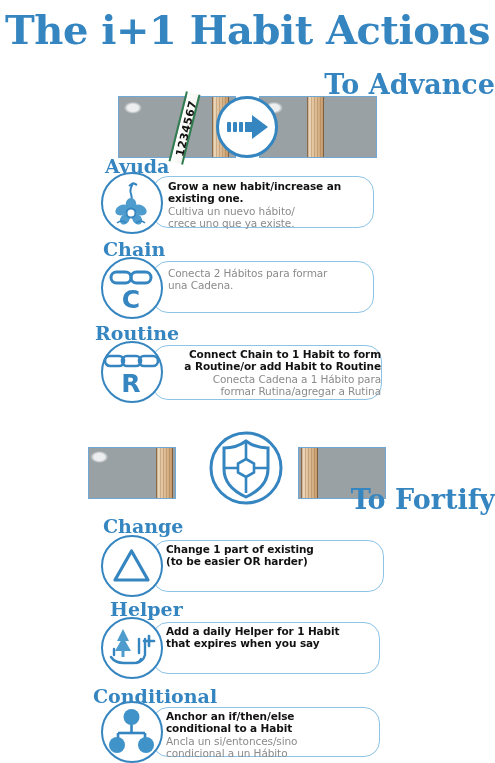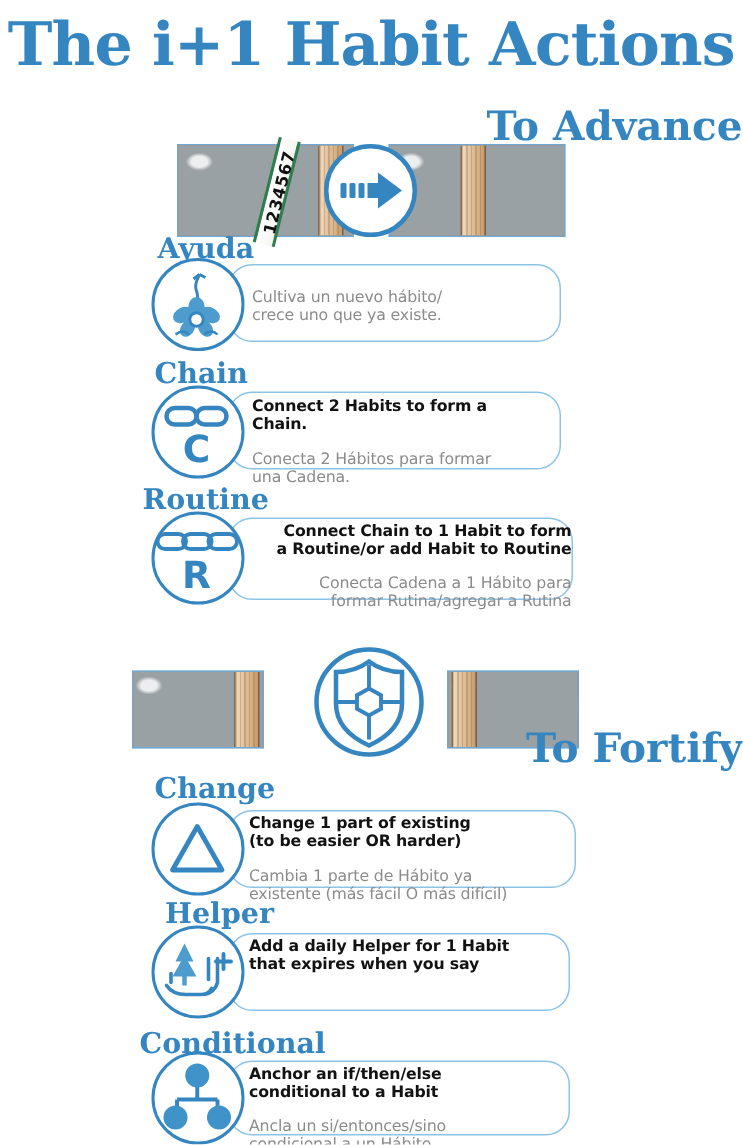--- a/index.html
+++ b/index.html
@@ -143,21 +143,21 @@
     letter-spacing: -0.1px;
     white-space: pre-line;
   }
   .es {
     font-family: "DejaVu Sans", sans-serif;
     font-size: 10.5px;
     line-height: 12px;
     color: #8b8b8b;
     letter-spacing: -0.1px;
     white-space: pre-line;
-    margin-top: 11px;
+    margin-top: 1px;
   }
   svg { display: block; overflow: visible; }
 </style>
 </head>
 <body>
 
 <div class="page">
 
   <div class="main-title">The i+1 Habit Actions</div>
 
@@ -205,40 +205,40 @@
           <ellipse cx="34" cy="45" rx="6" ry="4.5" transform="rotate(55 34 45)"></ellipse>
         </g>
         <circle cx="28" cy="39" r="4.5" fill="#ffffff" stroke="#3585c0" stroke-width="2"></circle>
         <g stroke="#3585c0" stroke-width="1.6" fill="none">
           <path d="M14 49 q5 -4 9 0"></path>
           <path d="M33 49 q5 -4 9 0"></path>
         </g>
       </svg>
     </div>
     <div class="bubble-text" style="left:168px; top:181px; width:200px;">
+      <div class="en">Grow a new habit/increase an
+existing one.</div>
       <div class="es">Cultiva un nuevo hábito/
 crece uno que ya existe.</div>
     </div>
   </div>
 
   <div class="row" style="top:0;">
     <div class="row-label" style="left:103px; top:238px;">Chain</div>
     <div class="bubble" style="left:152px; top:261px; width:222px; height:52px;"></div>
     <div class="icon-circle" style="left:101px; top:257px; width:62px; height:62px;">
       <svg width="57" height="57" viewBox="0 0 57 57">
         <g stroke="#3585c0" fill="none" stroke-width="3">
           <rect x="8" y="13" width="20" height="11" rx="5.5"></rect>
           <rect x="28" y="13" width="20" height="11" rx="5.5"></rect>
         </g>
         <text x="28" y="49" font-family="DejaVu Sans, sans-serif" font-size="25" font-weight="bold" fill="#3585c0" text-anchor="middle">C</text>
       </svg>
     </div>
     <div class="bubble-text" style="left:168px; top:266px; width:200px;">
-      <div class="en">Connect 2 Habits to form a
-Chain.</div>
       <div class="es">Conecta 2 Hábitos para formar
 una Cadena.</div>
     </div>
   </div>
 
   <div class="row" style="top:0;">
     <div class="row-label" style="left:95px; top:322px;">Routine</div>
     <div class="bubble" style="left:152px; top:345px; width:230px; height:55px;"></div>
     <div class="icon-circle" style="left:101px; top:341px; width:62px; height:62px;">
       <svg width="57" height="57" viewBox="0 0 57 57">
@@ -285,22 +285,20 @@
     <div class="row-label" style="left:103px; top:515px;">Change</div>
     <div class="bubble" style="left:152px; top:540px; width:232px; height:52px;"></div>
     <div class="icon-circle" style="left:101px; top:535px; width:62px; height:62px;">
       <svg width="57" height="57" viewBox="0 0 57 57">
         <polygon points="28.5,14 45,43 12,43" fill="none" stroke="#3585c0" stroke-width="3.2" stroke-linejoin="round"></polygon>
       </svg>
     </div>
     <div class="bubble-text" style="left:166px; top:544px; width:216px;">
       <div class="en">Change 1 part of existing
 (to be easier OR harder)</div>
-      <div class="es">Cambia 1 parte de Hábito ya
-existente (más fácil O más difícil)</div>
     </div>
   </div>
 
   <div class="row" style="top:0;">
     <div class="row-label" style="left:110px; top:598px;">Helper</div>
     <div class="bubble" style="left:152px; top:622px; width:228px; height:52px;"></div>
     <div class="icon-circle" style="left:101px; top:617px; width:62px; height:62px;">
       <svg width="57" height="57" viewBox="0 0 57 57">
         <g fill="#4d9ccd">
           <path d="M20 10 L14 22 L26 22 Z"></path>

